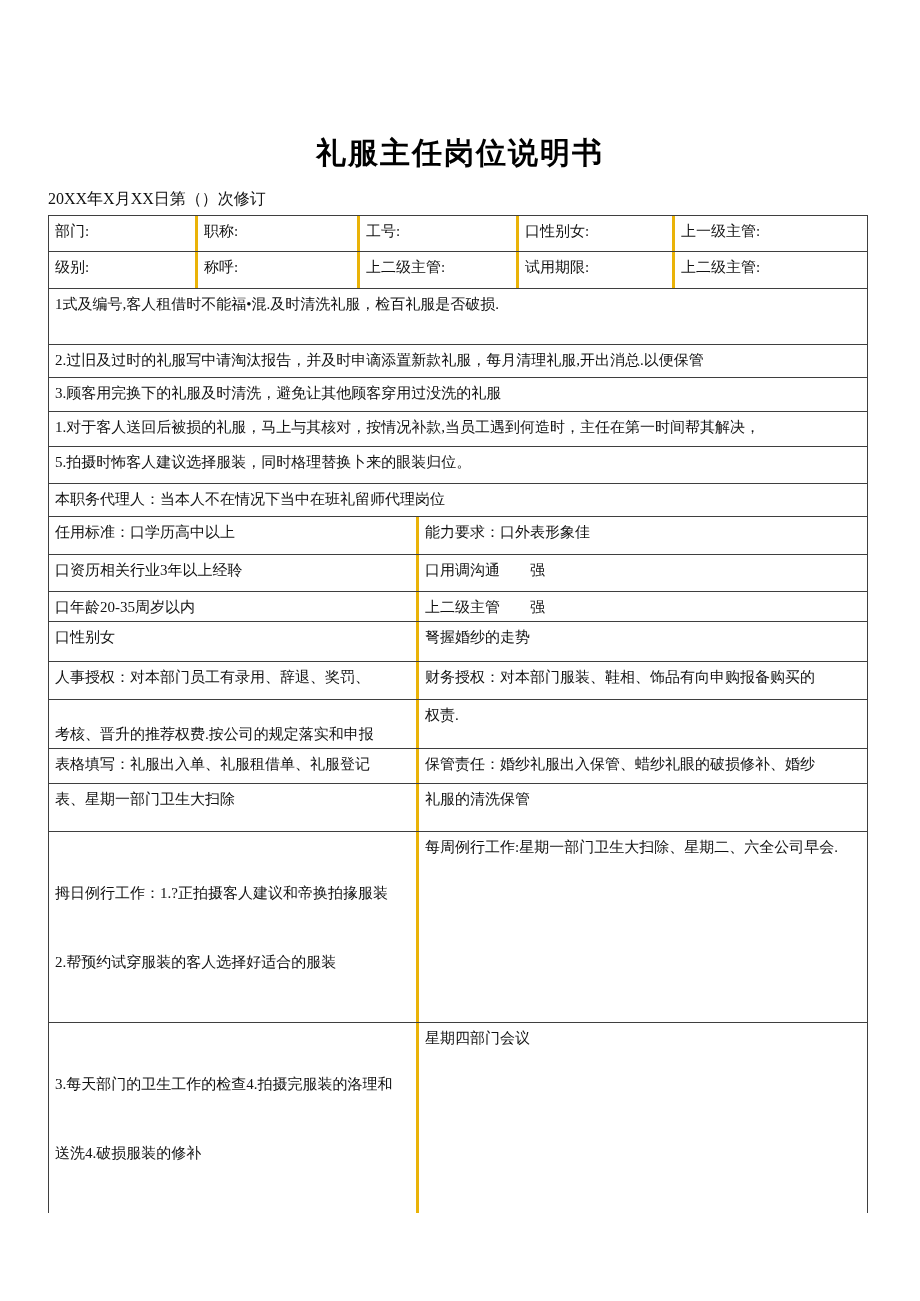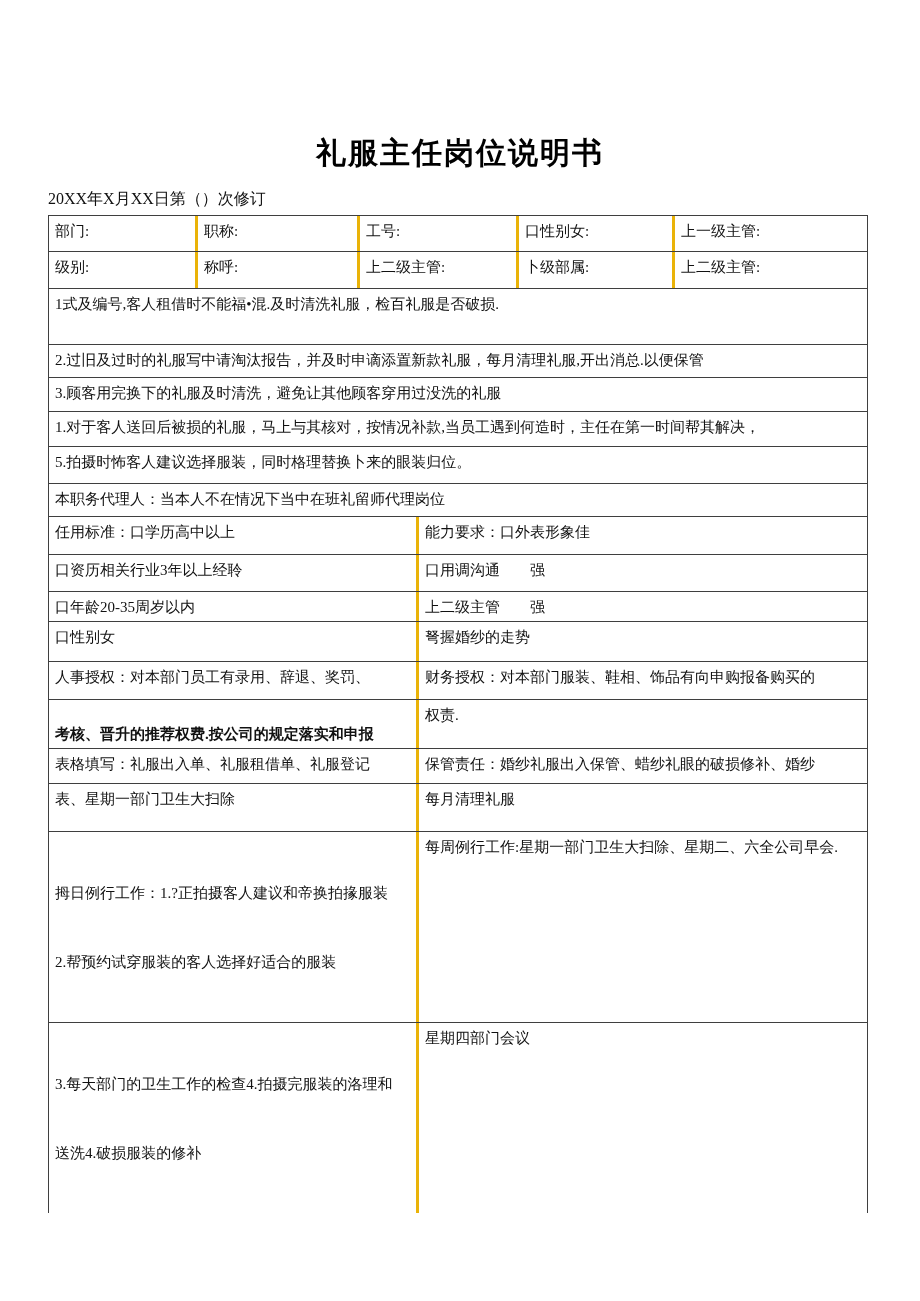--- a/index.html
+++ b/index.html
@@ -13,21 +13,21 @@
   .doc-table{width:820px;margin-left:48px;border:1px solid #3f3f3f;box-sizing:border-box;background:#ffffff;}
   .row{display:flex;border-top:1px solid #3f3f3f;box-sizing:border-box;}
   .row:first-child{border-top:none;}
   .cell{box-sizing:border-box;padding:4px 6px 2px 6px;font-size:15px;line-height:23px;
         white-space:pre-wrap;overflow:hidden;}
   .cell + .cell{border-left:3px solid #eab308;}
   .w1{width:146px}.w2{width:162px}.w3{width:159px}.w4{width:156px}.w5{flex:1}
   .dl{width:312px}.dr{flex:1}
   .tl{width:367px}.tr{flex:1}
   .full{width:100%}
-  .valign-bottom{display:flex;align-items:flex-end;font-weight:bold;}
+  .valign-bottom{display:flex;align-items:flex-end;}
 </style>
 </head>
 <body>
 
 <div class="page">
 
   <h1 class="title">礼服主任岗位说明书</h1>
 
   <div class="revision">20XX年X月XX日第（）次修订</div>
 
@@ -38,21 +38,21 @@
       <div class="cell w2">职称:</div>
       <div class="cell w3">工号:</div>
       <div class="cell w4">口性别女:</div>
       <div class="cell w5">上一级主管:</div>
     </div>
 
     <div class="row" style="min-height:37px">
       <div class="cell w1">级别:</div>
       <div class="cell w2">称呼:</div>
       <div class="cell w3">上二级主管:</div>
-      <div class="cell w4">卜级部属:</div>
+      <div class="cell w4">试用期限:</div>
       <div class="cell w5">上二级主管:</div>
     </div>
 
     <div class="row" style="min-height:56px">
       <div class="cell dr">1式及编号,客人租借时不能福•混.及时清洗礼服，检百礼服是否破损.</div>
     </div>
 
     <div class="row" style="min-height:33px">
       <div class="cell full">2.过旧及过时的礼服写中请淘汰报告，并及时申谪添置新款礼服，每月清理礼服,开出消总.以便保管</div>
     </div>
@@ -92,21 +92,21 @@
     <div class="row" style="min-height:49px">
       <div class="cell tl valign-bottom">考核、晋升的推荐权费.按公司的规定落实和申报</div>
       <div class="cell tr">权责.</div>
     </div>
     <div class="row" style="min-height:35px">
       <div class="cell tl">表格填写：礼服出入单、礼服租借单、礼服登记</div>
       <div class="cell tr">保管责任：婚纱礼服出入保管、蜡纱礼眼的破损修补、婚纱</div>
     </div>
     <div class="row" style="min-height:48px">
       <div class="cell tl">表、星期一部门卫生大扫除</div>
-      <div class="cell tr">每月清理礼服</div>
+      <div class="cell tr">礼服的清洗保管</div>
     </div>
     <div class="row" style="min-height:44px">
       <div class="cell tl">
         <div>拇日例行工作：1.?正拍摄客人建议和帝换拍掾服装</div>
         <div>2.帮预约试穿服装的客人选择好适合的服装</div>
       </div>
       <div class="cell tr">每周例行工作:星期一部门卫生大扫除、星期二、六全公司早会.</div>
     </div>
     <div class="row" style="min-height:45px">
       <div class="cell tl">

